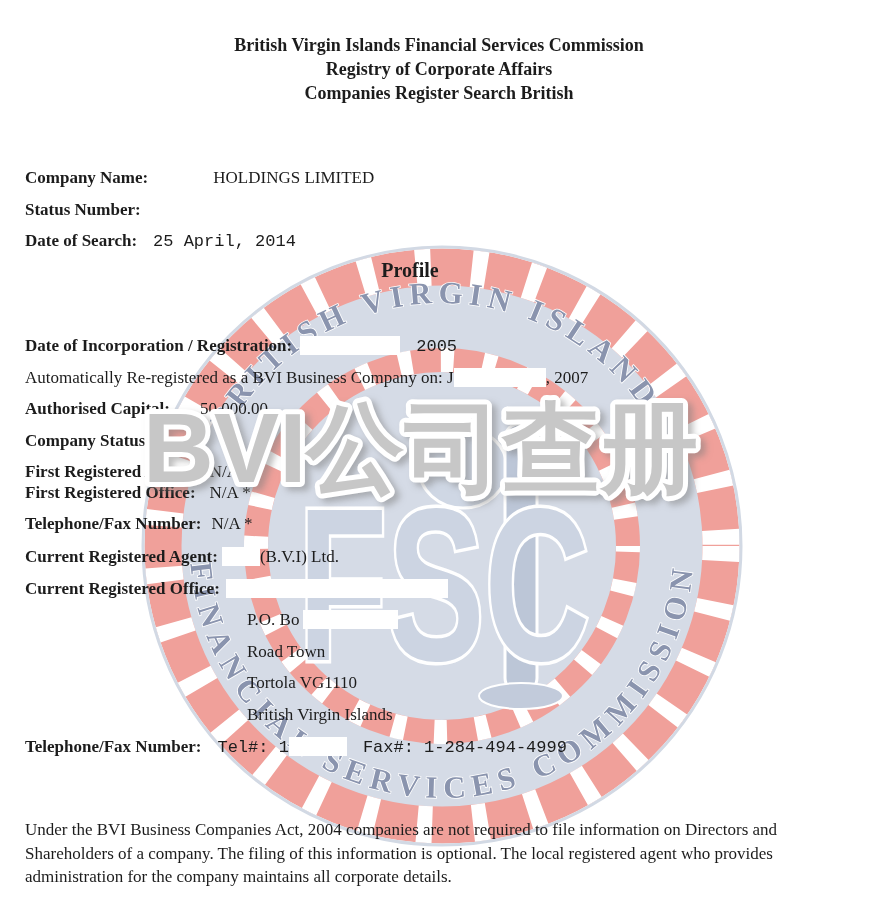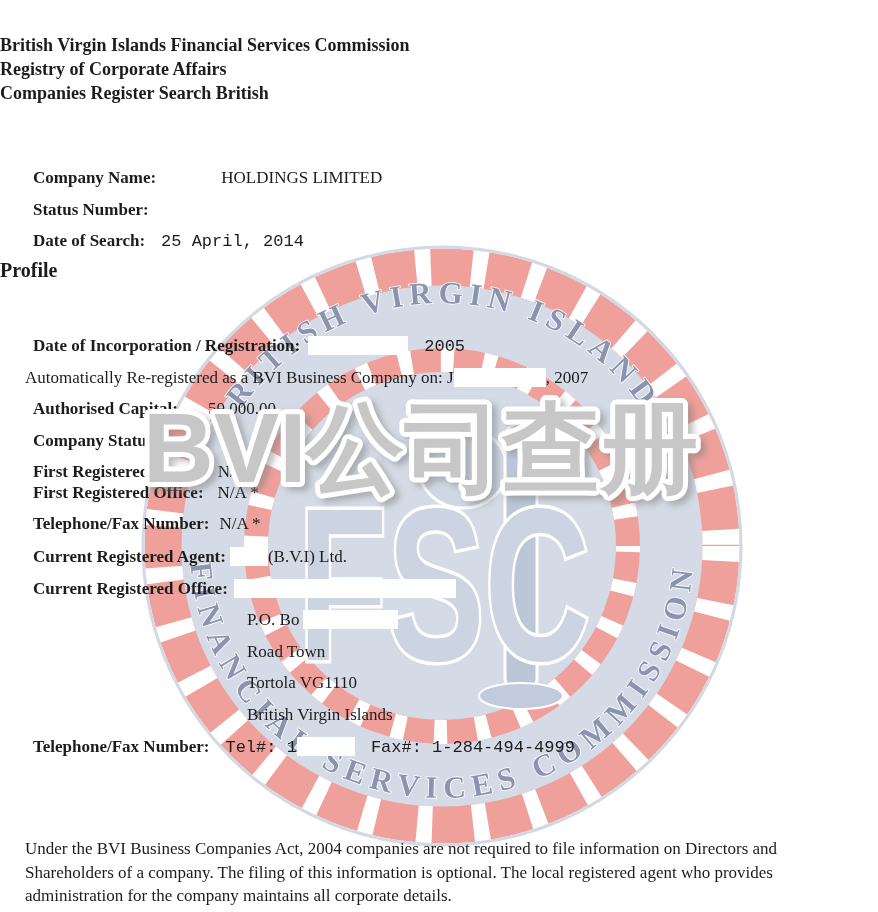--- a/index.html
+++ b/index.html
@@ -1,23 +1,23 @@
 <!DOCTYPE html>
 <html><head>
 <meta charset="utf-8">
 <style>
   html,body{margin:0;padding:0;background:#fff;}
   .page{position:relative;width:878px;height:912px;background:#ffffff;overflow:hidden;
         font-family:"Liberation Serif", serif;color:#1c1c1c;}
-  .hdr{position:absolute;left:0;top:33px;width:878px;
+  .hdr{position:absolute;left:0;top:33px;width:878px;text-align:center;
        font-weight:bold;font-size:18px;line-height:24px;}
-  .profile{position:absolute;left:0;top:259px;width:788px;
+  .profile{position:absolute;left:16px;top:259px;width:788px;text-align:center;
        font-weight:bold;font-size:20px;}
   .row{position:absolute;left:25px;white-space:nowrap;font-size:17px;}
-  .b{font-weight:bold;margin-left:8px;}
+  .b{font-weight:bold;}
   .redact{display:inline-block;background:#ffffff;height:19px;vertical-align:-4px;}
   .sp{display:inline-block;}
   .val{margin-left:16px;font-family:Liberation Mono, monospace;}
   .addr{left:247px;}
   .para{white-space:normal;width:833px;line-height:23.5px;}
   svg{position:absolute;left:0;top:0;}
   .wm-text{filter:drop-shadow(5px 4px 3px rgba(125,125,125,0.5));}
 </style>
 </head>
 <body>
@@ -122,19 +122,19 @@
   </div>
   <div class="row addr" style="top:705px">
     <span>British Virgin Islands</span>
   </div>
 
   <div class="row" style="top:737px">
     <span class="b">Telephone/Fax Number:</span><span class="val">Tel#: 1</span><span class="redact" style="width:58px"></span><span class="val">Fax#: 1-284-494-4999</span>
   </div>
 
 
-  <div class="row para" style="top:837px">Under the BVI Business Companies Act, 2004 companies are not required to file information on Directors and Shareholders of a company.  The filing of this information is optional.  The local registered agent who provides administration for the company maintains all corporate details.</div>
+  <div class="row para" style="top:818px">Under the BVI Business Companies Act, 2004 companies are not required to file information on Directors and Shareholders of a company.  The filing of this information is optional.  The local registered agent who provides administration for the company maintains all corporate details.</div>
 
   <svg width="878" height="912" viewBox="0 0 878 912">
     <text class="wm-text" x="143" y="482" font-size="98" font-weight="bold" font-family="Liberation Sans, sans-serif" stroke="#ffffff" stroke-width="10" paint-order="stroke" stroke-linejoin="round" fill="#c7c7c7">BVI公司查册</text>
   </svg>
 
 </div>
 
 </body></html>

